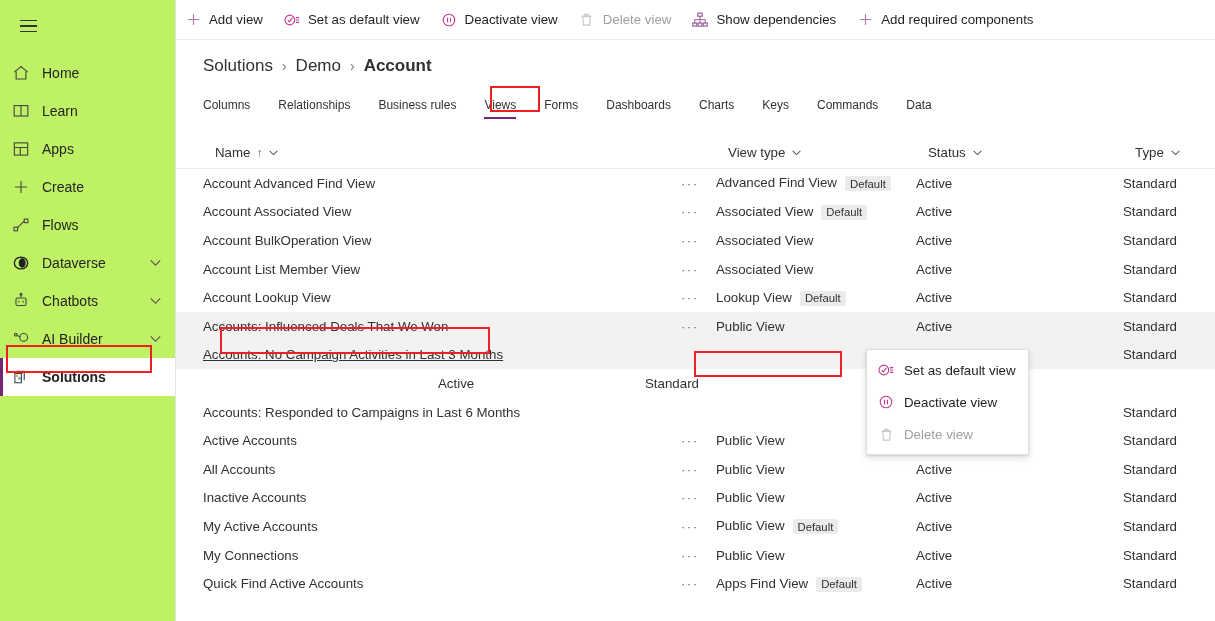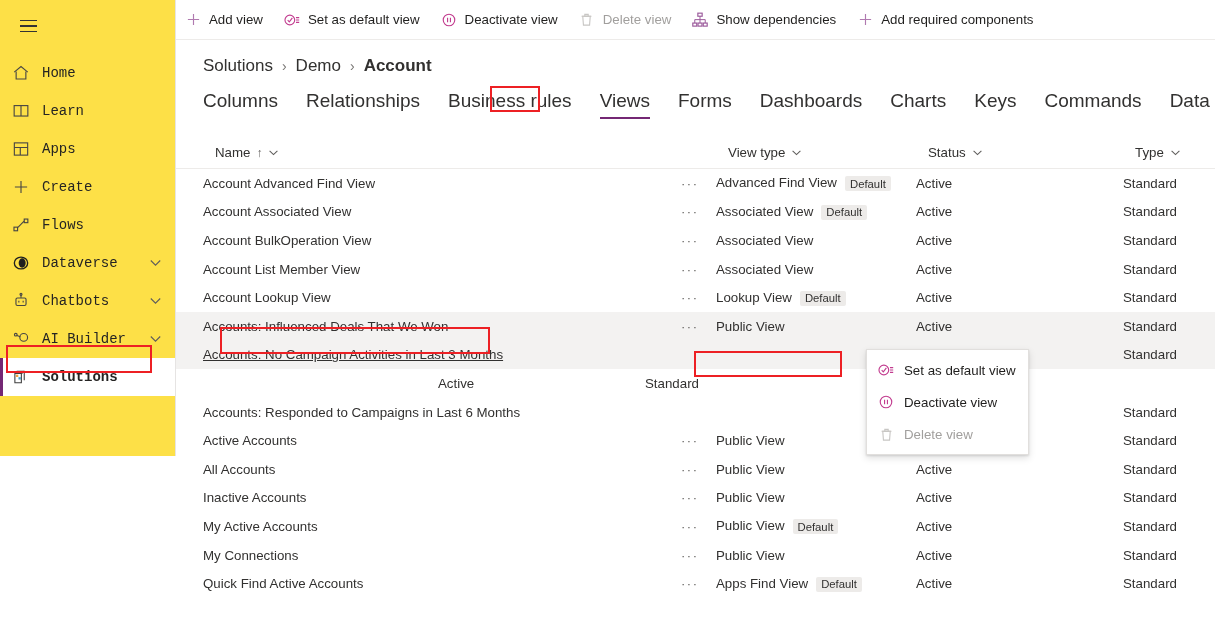--- a/index.html
+++ b/index.html
@@ -8,26 +8,25 @@
     width: 1215px; height: 621px;
     overflow: hidden;
     background: #ffffff;
     font-family: "Liberation Sans", sans-serif;
     -webkit-font-smoothing: antialiased;
   }
   #app { position: relative; width: 1215px; height: 621px; display: flex; }
 
   
   #sidebar {
-    width: 176px; height: 456px;
-    background: #fde047;
+    width: 176px; height: 621px;
+    background: #bef264;
     border-right: 1px solid #e6e4e3;
     flex: 0 0 176px;
     position: relative;
-    font-family: Liberation Mono, monospace;
   }
   .hamburger {
     width: 40px; height: 40px;
     margin: 6px 0 0 8px;
     display: flex; flex-direction: column;
     align-items: center; justify-content: center;
     cursor: pointer;
   }
   .hamburger span {
     display: block; width: 17px; height: 1.4px;
@@ -96,21 +95,21 @@
   #breadcrumb .crumb.current { font-weight: 700; cursor: default; }
   #breadcrumb .sep { margin: 0 9px; color: #797775; font-size: 14px; }
 
   
   #tabs {
     display: flex; align-items: flex-end;
     padding-left: 27px; margin-top: 13px; height: 30px;
     gap: 0;
   }
   .tab {
-    position: relative; font-size: 19px; color: #323130;
+    position: relative; font-size: 12px; color: #323130;
     padding: 0 0 7px 0; margin-right: 28px; cursor: pointer;
     white-space: nowrap;
   }
   .tab.active { color: #323130; }
   .tab.active::after {
     content: ""; position: absolute; left: 0; right: 0; bottom: 0;
     height: 2px; background: #742774;
   }
 
   

